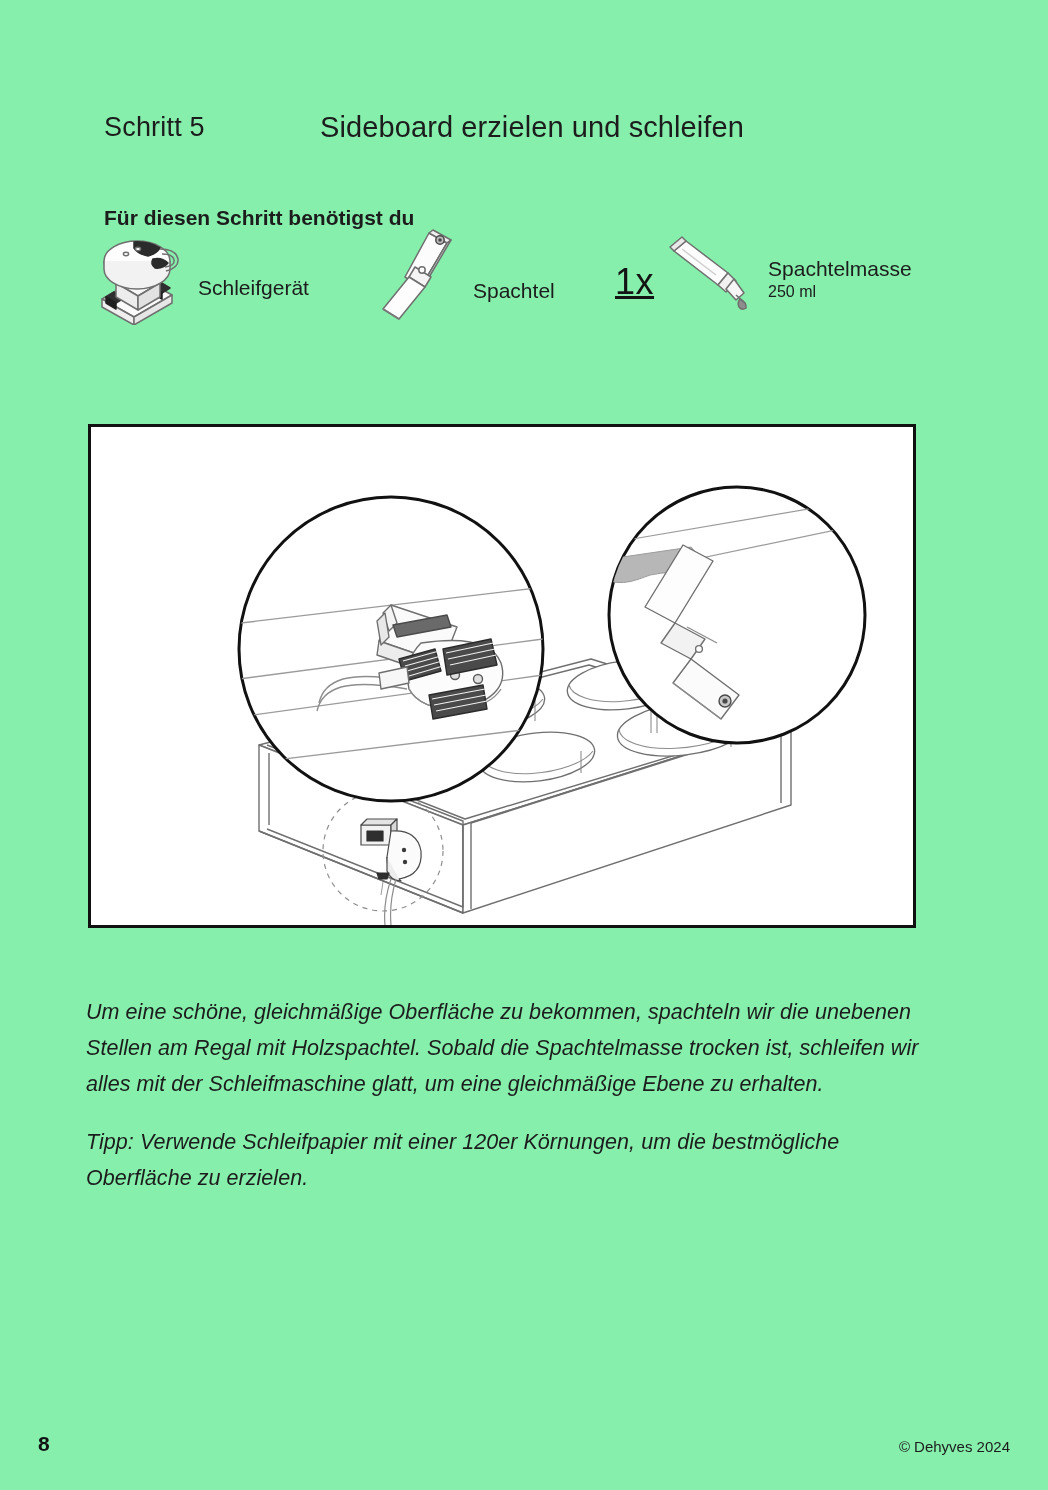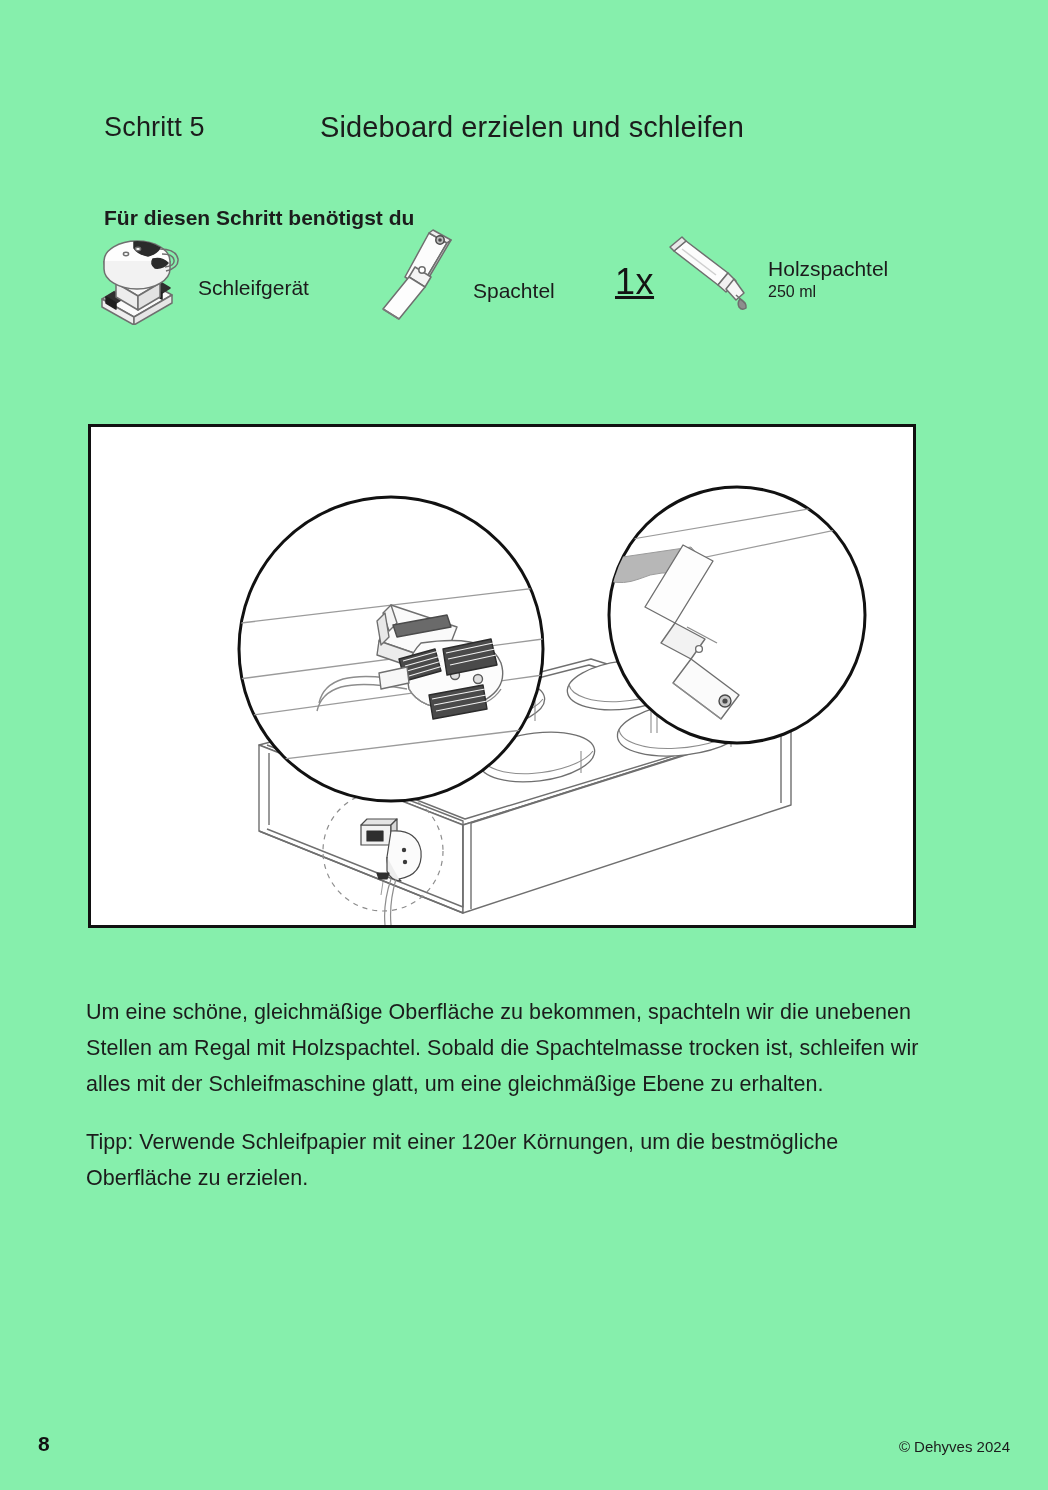--- a/index.html
+++ b/index.html
@@ -126,20 +126,21 @@
     left: 86px;
     top: 994px;
     width: 856px;
   }
   .body-copy p {
     margin: 0;
     font-size: 21.5px;
     line-height: 36px;
     color: #1c1c1c;
     letter-spacing: 0.05px;
+    font-style: italic;
   }
   .body-copy p.tip { margin-top: 22px; }
 
   
   .footer {
     position: absolute;
     left: 0;
     top: 1432px;
     width: 1048px;
     height: 40px;
@@ -249,21 +250,21 @@
             <path d="M60 56 L68 46 L78 60 L70 67 Z" fill="#f6f6f6"></path>
             <path d="M70 62 L79 70" stroke="#6f6f6f"></path>
 
             <path d="M74 66 Q81 70 80 75 Q76 78 73 74 Q71 70 74 66 Z" fill="#8d8d8d" stroke="#6f6f6f"></path>
 
             <path d="M16 16 L50 42" stroke="#cfcfcf"></path>
           </g>
         </svg>
       </span>
       <span class="mat-label">
-        <span>Holzspachtel</span>
+        <span>Spachtelmasse</span>
         <span class="sub">250 ml</span>
       </span>
     </div>
 
   </div>
 
   <div class="illus-panel">
     <svg width="822" height="498" viewBox="0 0 822 498">
 
       <g stroke="#9b9b9b" stroke-width="1" fill="none">

